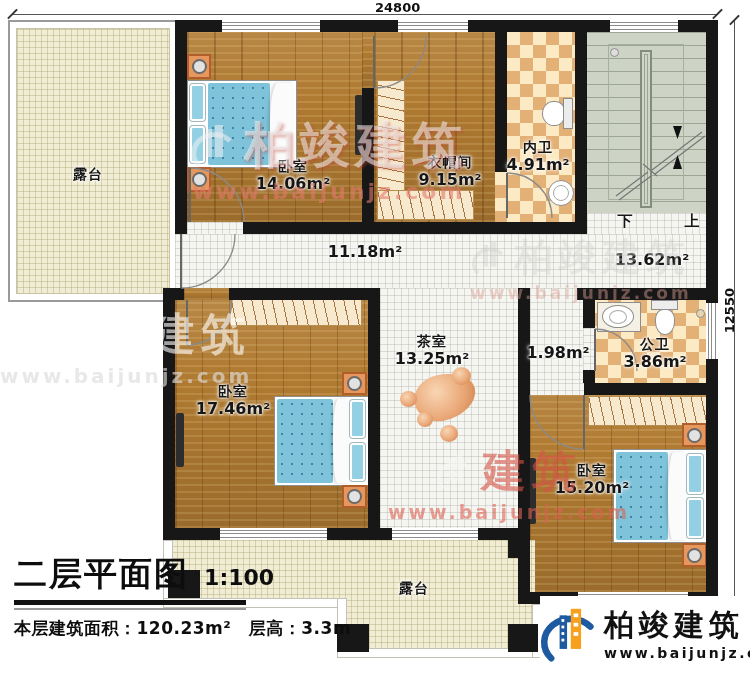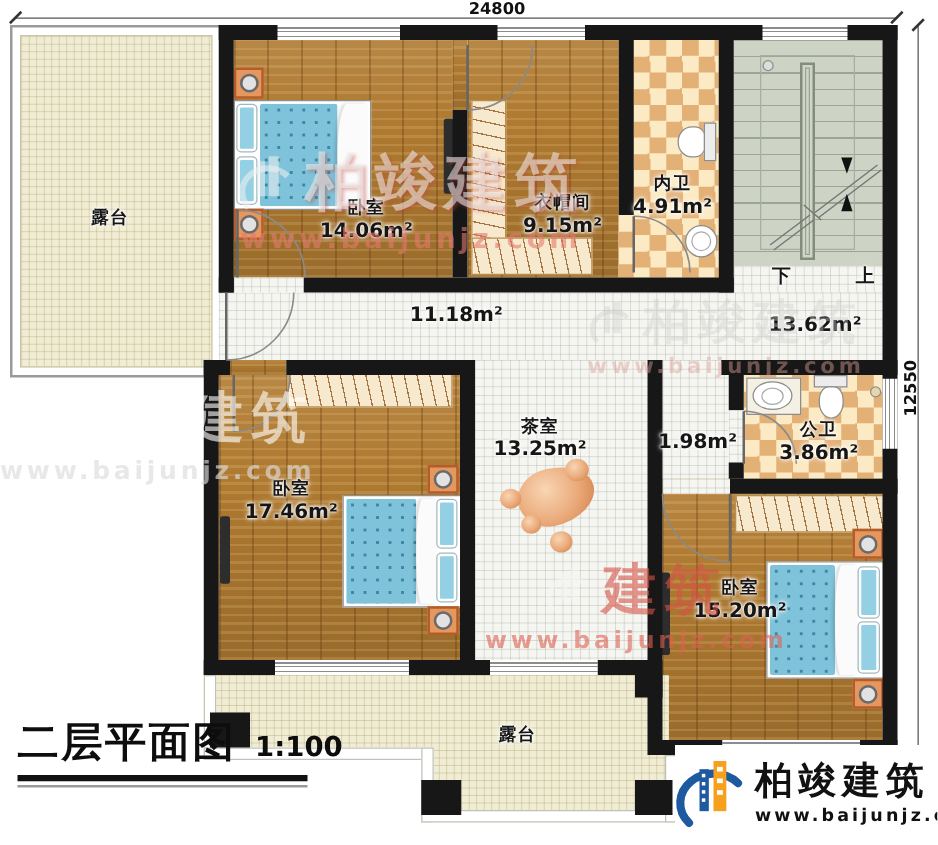--- a/index.html
+++ b/index.html
@@ -307,25 +307,26 @@
       <svg width="36" height="42" viewBox="0 0 44 50" style="color:rgba(245,245,245,.5)">
           <path d="M9 45 A20 18 0 1 1 40 20" fill="none" stroke="currentColor" stroke-width="5"></path>
           <rect x="16" y="8" width="6" height="28" fill="currentColor"></rect>
           <rect x="25" y="4" width="8" height="32" fill="currentColor"></rect>
         </svg>
       <span class="wm-name" style="font-size:44px;color:rgba(214,82,70,.6)">建筑</span>
     </div>
     <span class="wm-url" style="font-size:19px;color:rgba(222,96,84,.6)">www.baijunjz.com</span>
   </div>
 
-  <div id="title-block" style="left:14px;top:572px;width:340px">
+  <div id="title-block" style="left:14px;top:552px;width:340px">
     <span style="font-size:33px;font-weight:900;letter-spacing:2px">二层平面图</span>
     <span style="font-size:22px;font-weight:600;margin-left:10px">1:100</span>
     <div style="width:232px;height:5px;background:#111;margin-top:3px"></div>
     <div style="width:232px;height:2px;background:#9a9a9a;margin-top:3px"></div>
+    <div style="font-size:17px;font-weight:600;margin-top:7px;letter-spacing:.5px">本层建筑面积：120.23m²　层高：3.3m</div>
   </div>
 
   <div id="brand" style="left:540px;top:596px;width:210px;height:76px">
     <svg width="56" height="64" viewBox="0 0 60 68" style="flex:0 0 auto">
       <path d="M12 60 A26 23 0 1 1 54 26" fill="none" stroke="#1e5aa0" stroke-width="7" stroke-linecap="round"></path>
       <rect x="21" y="14" width="8" height="36" fill="#1e5aa0"></rect>
       <rect x="33" y="7" width="11" height="43" fill="#f6a01e"></rect>
       <rect x="23" y="18" width="3" height="3" fill="#fff"></rect>
         <rect x="23" y="25" width="3" height="3" fill="#fff"></rect>
       <rect x="23" y="32" width="3" height="3" fill="#fff"></rect>

